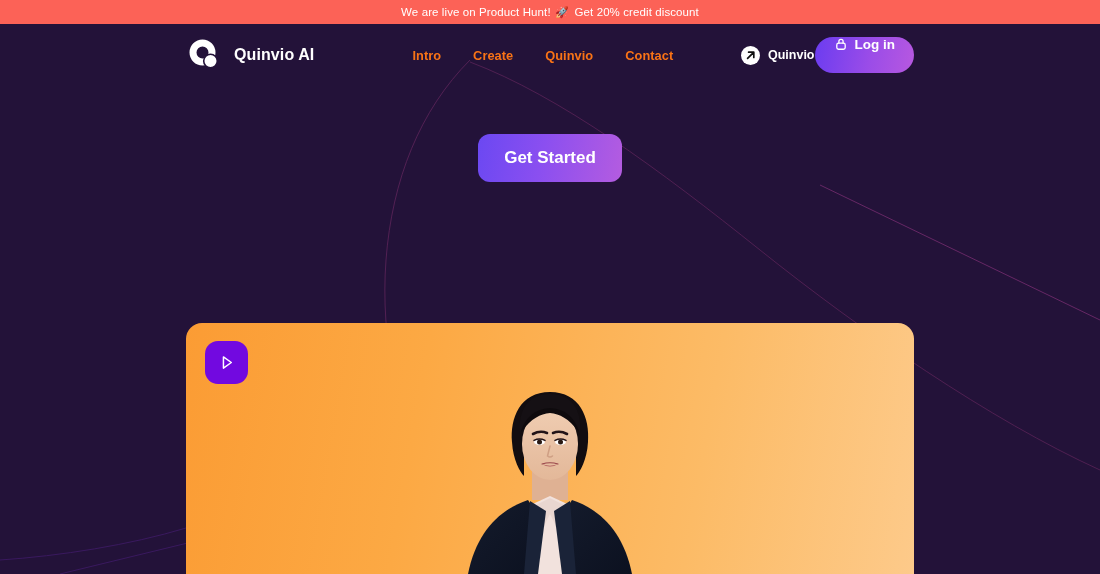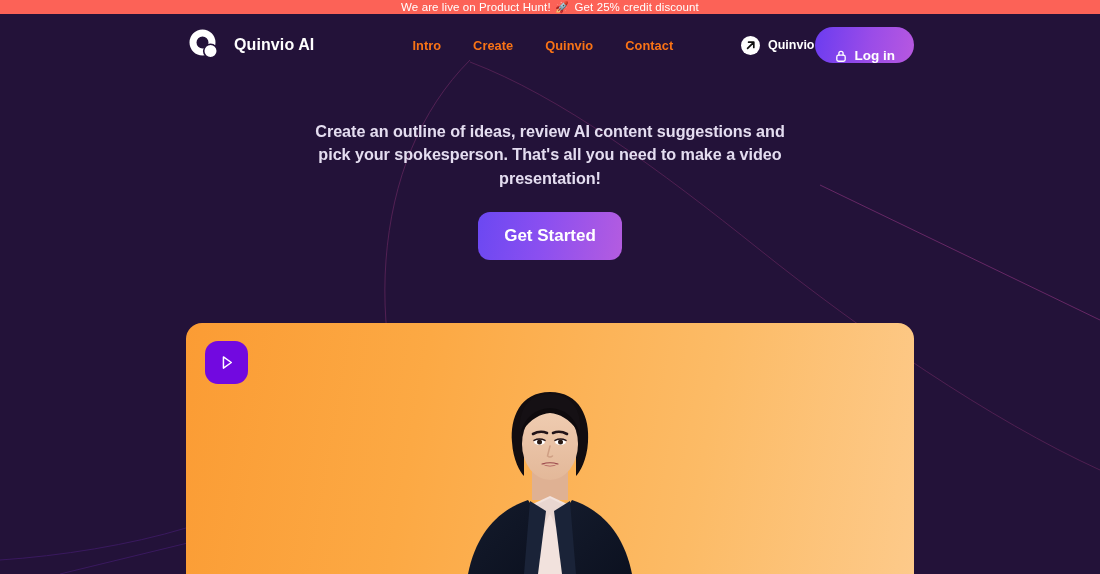--- a/index.html
+++ b/index.html
@@ -24,21 +24,21 @@
     width: 1100px;
     height: 574px;
     pointer-events: none;
     z-index: 0;
   }
 
   
   #announcement-bar {
     position: relative;
     z-index: 3;
-    height: 14px;
+    height: 24px;
     background: #fc6257;
     display: flex;
     align-items: center;
     justify-content: center;
     gap: 5px;
     color: #ffffff;
     font-size: 11.5px;
     letter-spacing: .1px;
     white-space: nowrap;
   }
@@ -114,21 +114,21 @@
   }
   .ph-label {
     color: #ffffff;
     font-size: 12.5px;
     font-weight: bold;
     white-space: nowrap;
   }
 
   #login-button {
     display: flex;
-    align-items: flex-end;
+    align-items: flex-start;
     gap: 7px;
     height: 36px;
     padding: 0 19px;
     border: none;
     border-radius: 18px;
     background: linear-gradient(100deg, #6b3cf0 0%, #9a4ce8 55%, #b758e0 100%);
     color: #ffffff;
     font-family: inherit;
     font-size: 13.5px;
     font-weight: bold;
@@ -244,21 +244,21 @@
   <path d="M 470 60 C 420 110, 392 180, 386 260 C 380 340, 398 420, 430 500" fill="none" stroke="#5a2358" stroke-width="1" opacity=".85"></path>
   <path d="M 470 62 C 560 96, 660 170, 760 250 C 860 330, 990 420, 1100 470" fill="none" stroke="#5a2358" stroke-width="1" opacity=".8"></path>
   <line x1="820" y1="185" x2="1100" y2="320" stroke="#6d2a6a" stroke-width="1" opacity=".9"></line>
   <line x1="60" y1="574" x2="200" y2="540" stroke="#3c1a63" stroke-width="1" opacity=".9"></line>
   <path d="M 0 560 C 60 556, 130 545, 186 528" fill="none" stroke="#3c1a63" stroke-width="1" opacity=".9"></path>
 </svg>
 
 <div id="announcement-bar">
   <span class="ann-text">We are live on Product Hunt!</span>
   <span class="ann-emoji">🚀</span>
-  <span class="ann-text">Get 25% credit discount</span>
+  <span class="ann-text">Get 20% credit discount</span>
 </div>
 
 <nav id="navbar">
 
   <a class="brand" href="#">
     <span class="brand-mark">
       <svg viewBox="0 0 37 37" width="37" height="37">
         <path d="M16.5 2.5 A13 13 0 1 0 16.5 28.5 A13 13 0 1 0 16.5 2.5 Z
                  M16.5 9.5 A6 6 0 1 1 16.5 21.5 A6 6 0 1 1 16.5 9.5 Z" fill="#ffffff" fill-rule="evenodd"></path>
         <circle cx="24.5" cy="24" r="6.8" fill="#ffffff"></circle>
@@ -295,21 +295,20 @@
       </span>
       <span>Log in</span>
     </button>
 
   </div>
 </nav>
 
 <section id="hero">
 
 
-  <p id="hero-subtitle">Create an outline of ideas, review AI content suggestions and pick your spokesperson. That's all you need to make a video presentation!</p>
 
   <button id="get-started-button">Get Started</button>
 
 </section>
 
 <div id="video-card">
 
   <button id="play-button">
     <span style="display:flex;">
       <svg viewBox="0 0 24 24" width="21" height="21">

